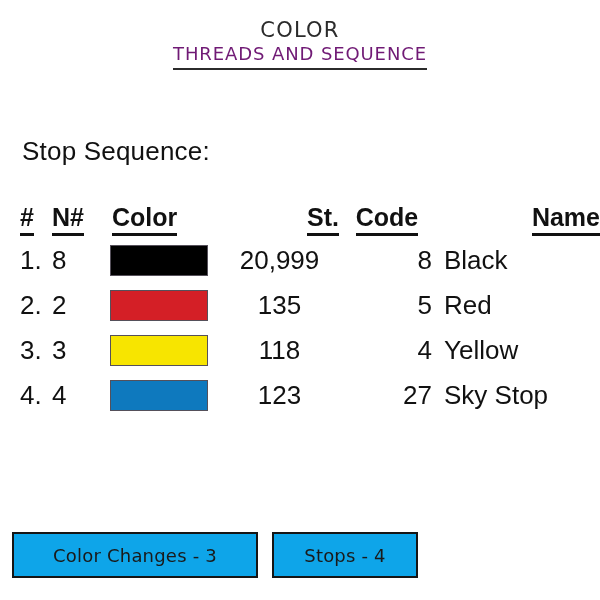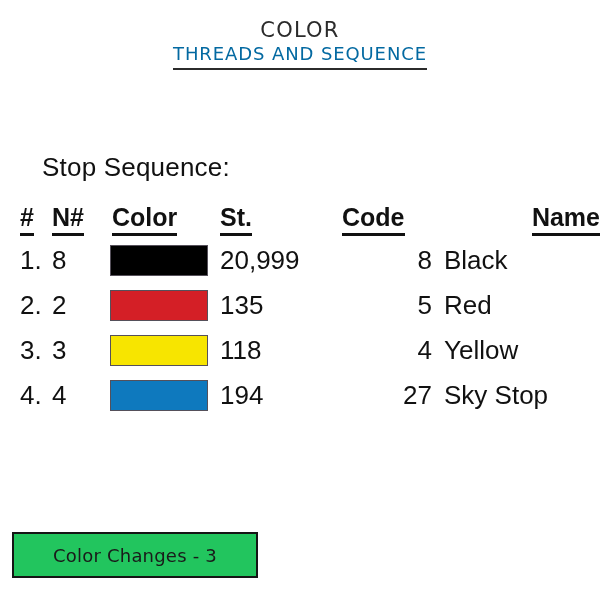--- a/index.html
+++ b/index.html
@@ -37,36 +37,35 @@
     display: inline-block;
     margin-top: 2px;
     padding-bottom: 3px;
     border-bottom: 2px solid #2b2b2b;
   }
   .header-subtitle {
     font-family: "DejaVu Sans", sans-serif;
     font-size: 18px;
     font-weight: 400;
     letter-spacing: 0.9px;
-    color: #0369a1;
+    color: #701a75;
     line-height: 1.15;
     white-space: nowrap;
   }
 
   
   .section-label {
     position: absolute;
-    top: 152px;
+    top: 136px;
     left: 22px;
     font-family: "Liberation Sans", sans-serif;
     font-size: 26px;
     font-weight: 400;
     color: #111111;
     letter-spacing: 0.2px;
-    margin-left: 20px;
   }
 
   
   .seq-table {
     position: absolute;
     top: 202px;
     left: 0;
     width: 600px;
     border-collapse: collapse;
     font-family: "Liberation Sans", sans-serif;
@@ -102,24 +101,24 @@
   col.c-st     { width: 122px; }
   col.c-code   { width: 100px; }
   col.c-name   { width: 158px; }
 
   td.idx  { text-align: left; padding-left: 20px; }
   th.idx  { text-align: left; padding-left: 20px; }
   td.num  { text-align: left; padding-left: 4px; }
   th.num  { text-align: left; padding-left: 4px; }
   th.color{ text-align: left; padding-left: 2px; }
   td.color{ text-align: left; padding-left: 0px; }
-  td.st   { text-align: left; padding-right: 3px; }
-  th.st   { text-align: left; padding-right: 3px; }
+  td.st   { text-align: center; padding-right: 3px; }
+  th.st   { text-align: right; padding-right: 3px; }
   td.code { text-align: right; padding-right: 10px; }
-  th.code { text-align: left; padding-right: 10px; margin-top: 36px; }
+  th.code { text-align: center; padding-right: 10px; margin-top: 36px; }
   td.name { text-align: left; padding-left: 2px; }
   th.name { text-align: right; padding-left: 2px; }
 
   .swatch {
     display: block;
     width: 98px;
     height: 31px;
     border: 1px solid #55505a;
     box-sizing: border-box;
     margin-left: 0;
@@ -138,21 +137,21 @@
   .stat-box {
     border: 2px solid #151515;
     box-sizing: border-box;
     display: flex;
     align-items: center;
     justify-content: center;
     font-family: "DejaVu Sans", sans-serif;
     font-size: 18px;
     color: #1a1a1a;
     letter-spacing: 0.2px;
-    background: #22c55e;
+    background: #0ea5e9;
     white-space: nowrap;
   }
   .stat-box.b1 { flex: 0 0 246px; }
   .stat-box.b2 { flex: 0 0 146px; }
   .stat-box.b3 { flex: 0 0 156px; }
 </style>
 </head>
 <body>
 
 <div class="header">
@@ -225,22 +224,23 @@
       <td class="st">118</td>
       <td class="code">4</td>
       <td class="name">Yellow</td>
     </tr>
     <tr>
       <td class="idx">4.</td>
       <td class="num">4</td>
       <td class="color">
         <span class="swatch" style="background-color: rgb(14, 121, 190);"></span>
       </td>
-      <td class="st">194</td>
+      <td class="st">123</td>
       <td class="code">27</td>
       <td class="name">Sky Stop</td>
     </tr>
   </tbody>
 </table>
 
 <div class="footer">
   <div class="stat-box b1">Color Changes - 3</div>
+  <div class="stat-box b2">Stops - 4</div>
 </div>
 
 </body></html>

